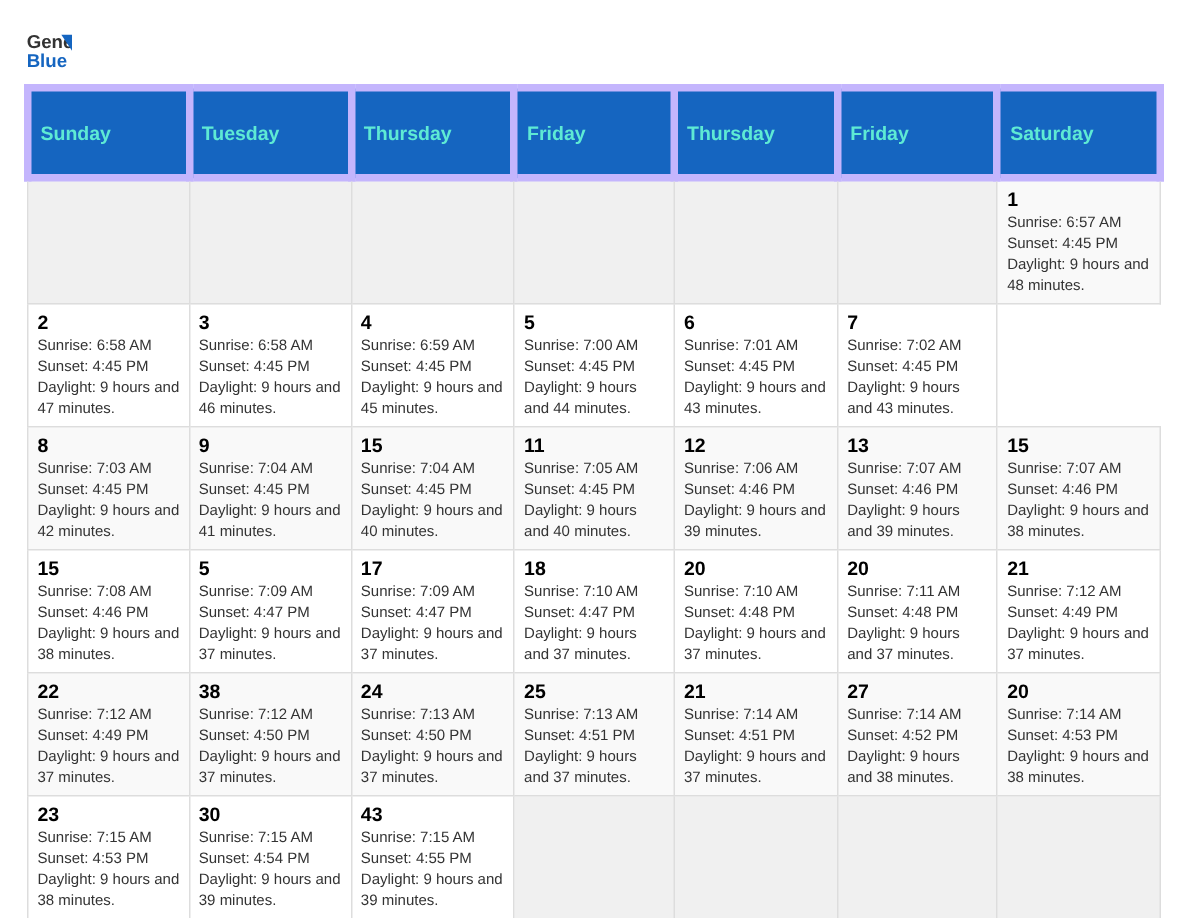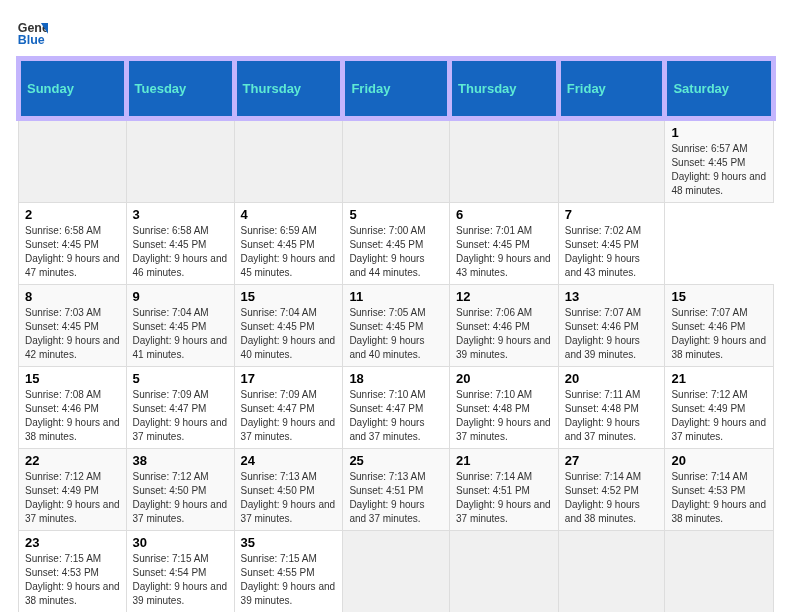--- a/index.html
+++ b/index.html
@@ -241,21 +241,21 @@
       <tr>
         <td>
         <span class="day-num">23</span>
         <span class="day-detail">Sunrise: 7:15 AM<br>Sunset: 4:53 PM<br>Daylight: 9 hours and 38 minutes.</span>
       </td>
         <td>
         <span class="day-num">30</span>
         <span class="day-detail">Sunrise: 7:15 AM<br>Sunset: 4:54 PM<br>Daylight: 9 hours and 39 minutes.</span>
       </td>
         <td>
-        <span class="day-num">35</span>
+        <span class="day-num">43</span>
         <span class="day-detail">Sunrise: 7:15 AM<br>Sunset: 4:55 PM<br>Daylight: 9 hours and 39 minutes.</span>
       </td>
         <td class="empty-cell"></td>
         <td class="empty-cell"></td>
         <td class="empty-cell"></td>
         <td class="empty-cell"></td>
       </tr>
     </tbody>
 </table>
 

